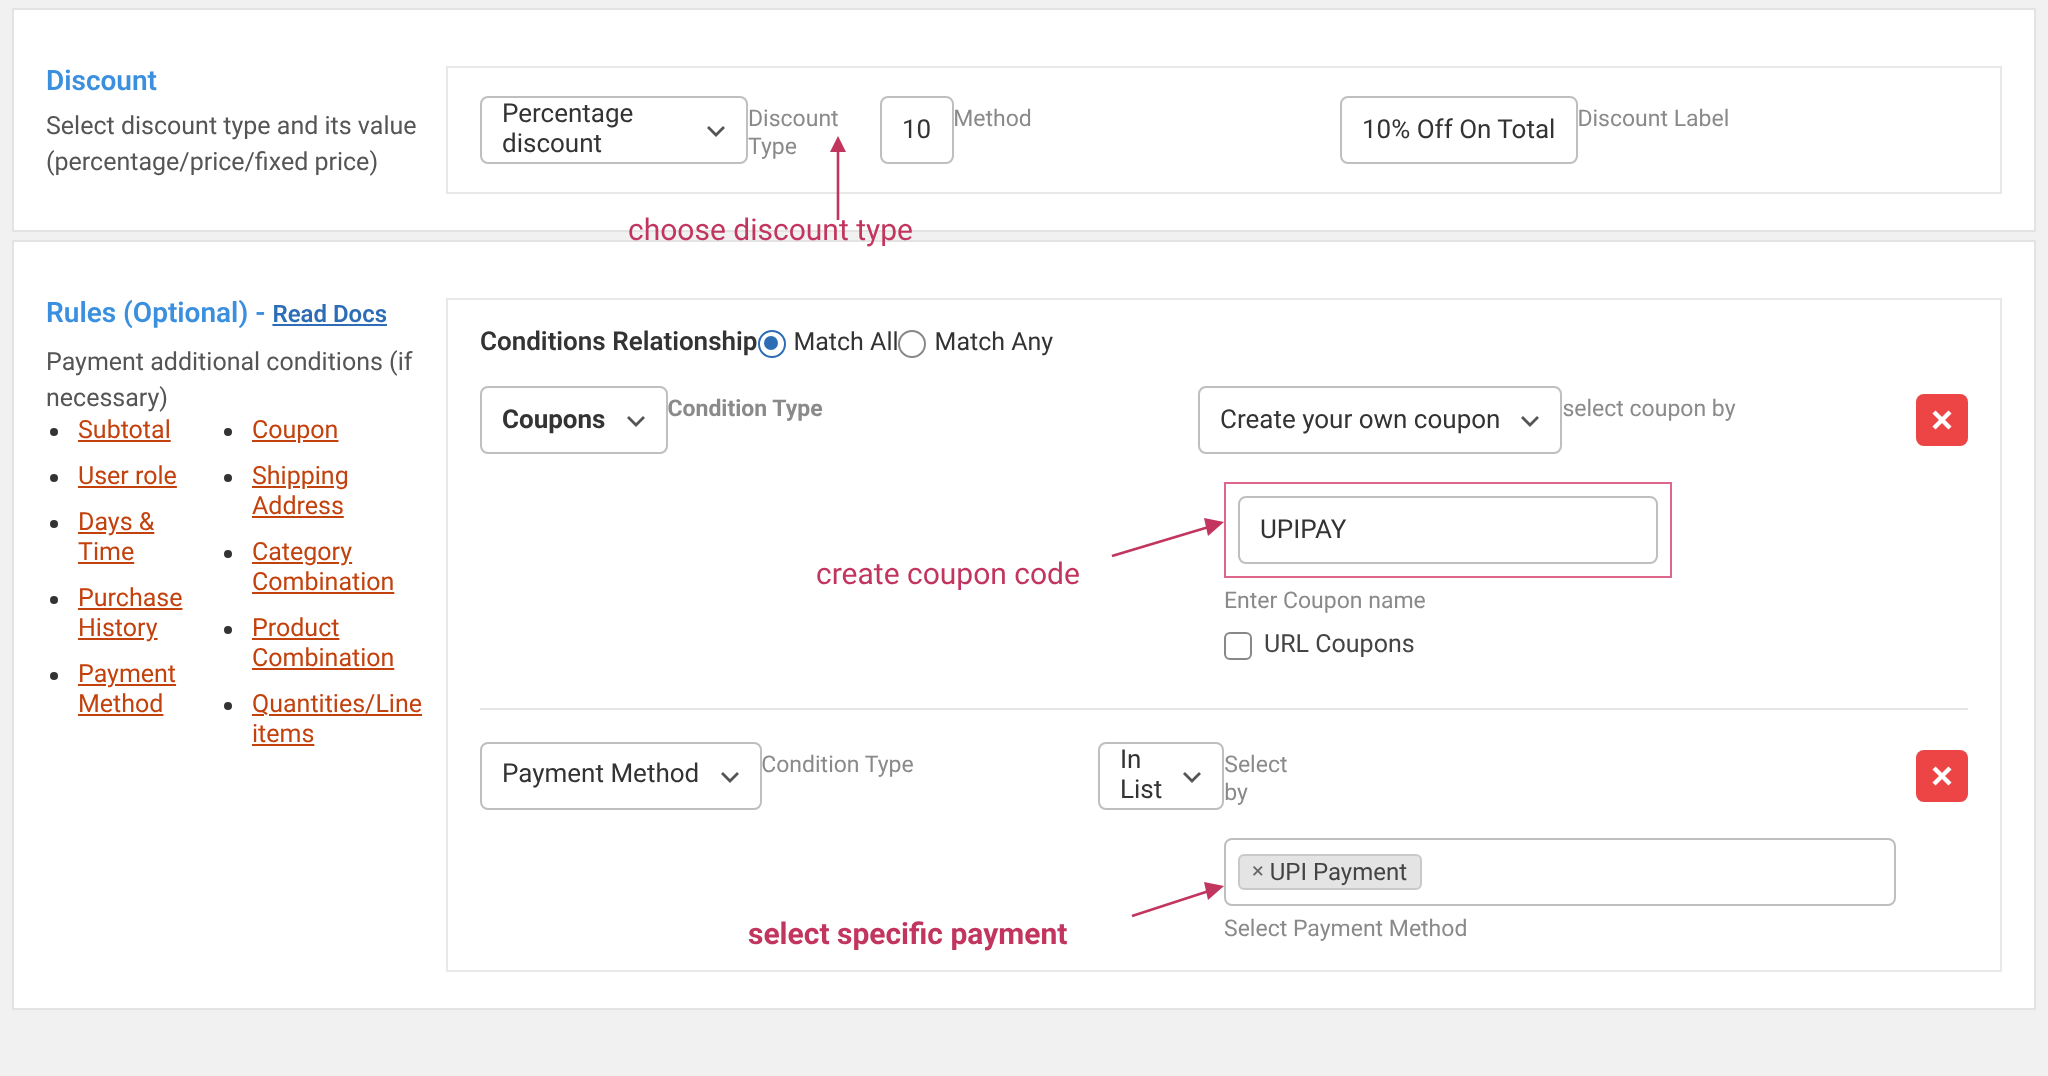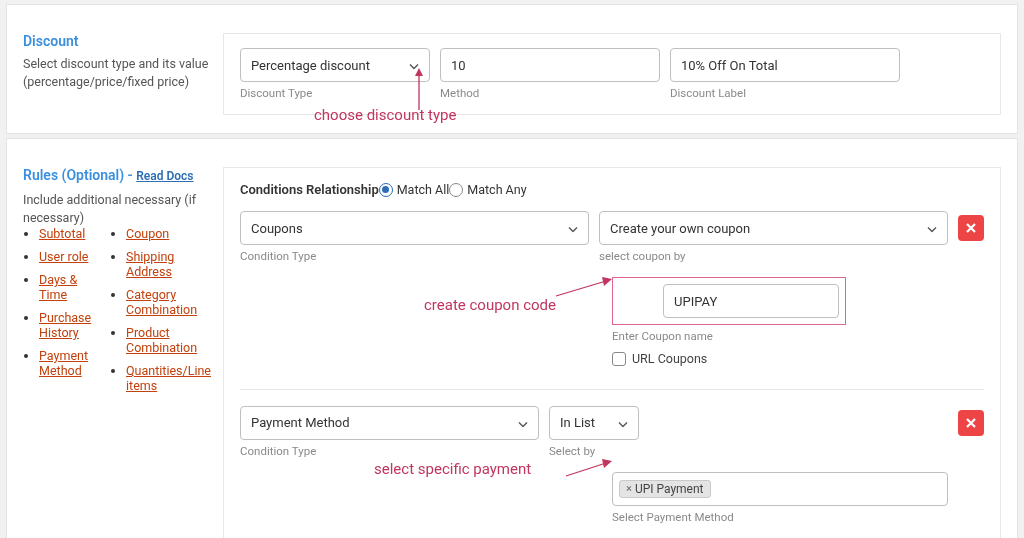--- a/index.html
+++ b/index.html
@@ -55,21 +55,21 @@
   }
   .pop-cols { display: flex; gap: 18px; }
   .pop-cols ul { margin: 0; padding-left: 16px; }
   .pop-cols li {
     margin-bottom: 8px;
     list-style: disc;
     font-size: 12.5px;
   }
   .pop-cols a { color: #c2410c; text-decoration: underline; cursor: pointer; }
   .row { display: flex; gap: 10px; align-items: flex-start; }
-  .field { display: flex; flex-direction: column; }
+  .field { display: flex; }
   .sel, .inp {
     height: 34px;
     border: 1px solid #bfbfbf;
     border-radius: 4px;
     padding: 0 30px 0 10px;
     font-size: 13px;
     background: #fff;
     color: #333;
     position: relative;
     display: flex;
@@ -179,21 +179,21 @@
     </svg>
     <div class="anno" style="left:90px;top:72px;">choose discount type</div>
   </div>
 </div>
 
 <div class="panel">
   <div class="left-col">
     <div class="section-title" style="display:inline;">
       <span>Rules (Optional) - </span><a class="doc-link">Read Docs</a>
     </div>
-    <div class="section-desc" style="margin-top:8px;">Include additional necessary (if necessary)</div>
+    <div class="section-desc" style="margin-top:8px;">Payment additional conditions (if necessary)</div>
     <div class="pop-cols">
       <ul>
         <li><a>Subtotal</a></li>
         <li><a>User role</a></li>
         <li><a>Days &amp; Time</a></li>
         <li><a>Purchase History</a></li>
         <li><a>Payment Method</a></li>
       </ul>
       <ul>
         <li><a>Coupon</a></li>
@@ -213,21 +213,21 @@
           </span>
         <span>Match All</span>
       </span>
       <span class="radio unsel">
         <span class="r-outer"></span>
         <span>Match Any</span>
       </span>
     </div>
 
     <div class="row">
-      <div class="field" style="flex:1;">
+      <div class="field" style="flex:1;font-weight:bold;">
         <div class="sel">
           <span>Coupons</span>
           <span class="chev">
             <svg width="10" height="6" viewBox="0 0 10 6">
                 <path d="M1 1 L5 5 L9 1" stroke="#555" stroke-width="1.4" fill="none"></path>
               </svg>
           </span>
         </div>
         <div class="sub-label">Condition Type</div>
       </div>
@@ -244,37 +244,37 @@
       </div>
       <div class="del-btn">
         <svg width="12" height="12" viewBox="0 0 12 12">
             <path d="M2 2 L10 10 M10 2 L2 10" stroke="#fff" stroke-width="2.2"></path>
           </svg>
       </div>
     </div>
 
     <div style="position:relative; margin-top:14px; margin-left:50%; width:50%;">
       <div class="coupon-box">
-        <div class="inp" style="width:176px;margin-left:44px;">
+        <div class="inp" style="width:210px;">
           <span>UPIPAY</span>
         </div>
       </div>
       <div class="sub-label">Enter Coupon name</div>
       <div style="margin-top:8px;">
         <span class="checkbox">
           <span class="box"></span>
           <span>URL Coupons</span>
         </span>
       </div>
     </div>
     <svg class="arrow-svg" style="left:330px;top:108px;" width="60" height="24">
       <line x1="2" y1="20" x2="52" y2="5" stroke="#c1355e" stroke-width="1.3"></line>
       <polygon points="58,3 48,1 50,10" fill="#c1355e"></polygon>
     </svg>
-    <div class="anno" style="left:200px;top:128px;">create coupon code</div>
+    <div class="anno" style="left:184px;top:128px;">create coupon code</div>
 
     <div class="divider"></div>
 
     <div class="row">
       <div class="field" style="flex:1;">
         <div class="sel">
           <span>Payment Method</span>
           <span class="chev">
             <svg width="10" height="6" viewBox="0 0 10 6">
                 <path d="M1 1 L5 5 L9 1" stroke="#555" stroke-width="1.4" fill="none"></path>
@@ -308,15 +308,15 @@
           <span class="x">×</span>
           <span>UPI Payment</span>
         </span>
       </div>
       <div class="sub-label">Select Payment Method</div>
     </div>
     <svg class="arrow-svg" style="left:340px;top:290px;" width="50" height="22">
       <line x1="2" y1="18" x2="42" y2="5" stroke="#c1355e" stroke-width="1.3"></line>
       <polygon points="48,3 38,1 40,10" fill="#c1355e"></polygon>
     </svg>
-    <div class="anno" style="left:150px;top:292px;">select specific payment</div>
+    <div class="anno" style="left:150px;top:308px;font-weight:bold;">select specific payment</div>
   </div>
 </div>
 
 </body></html>

